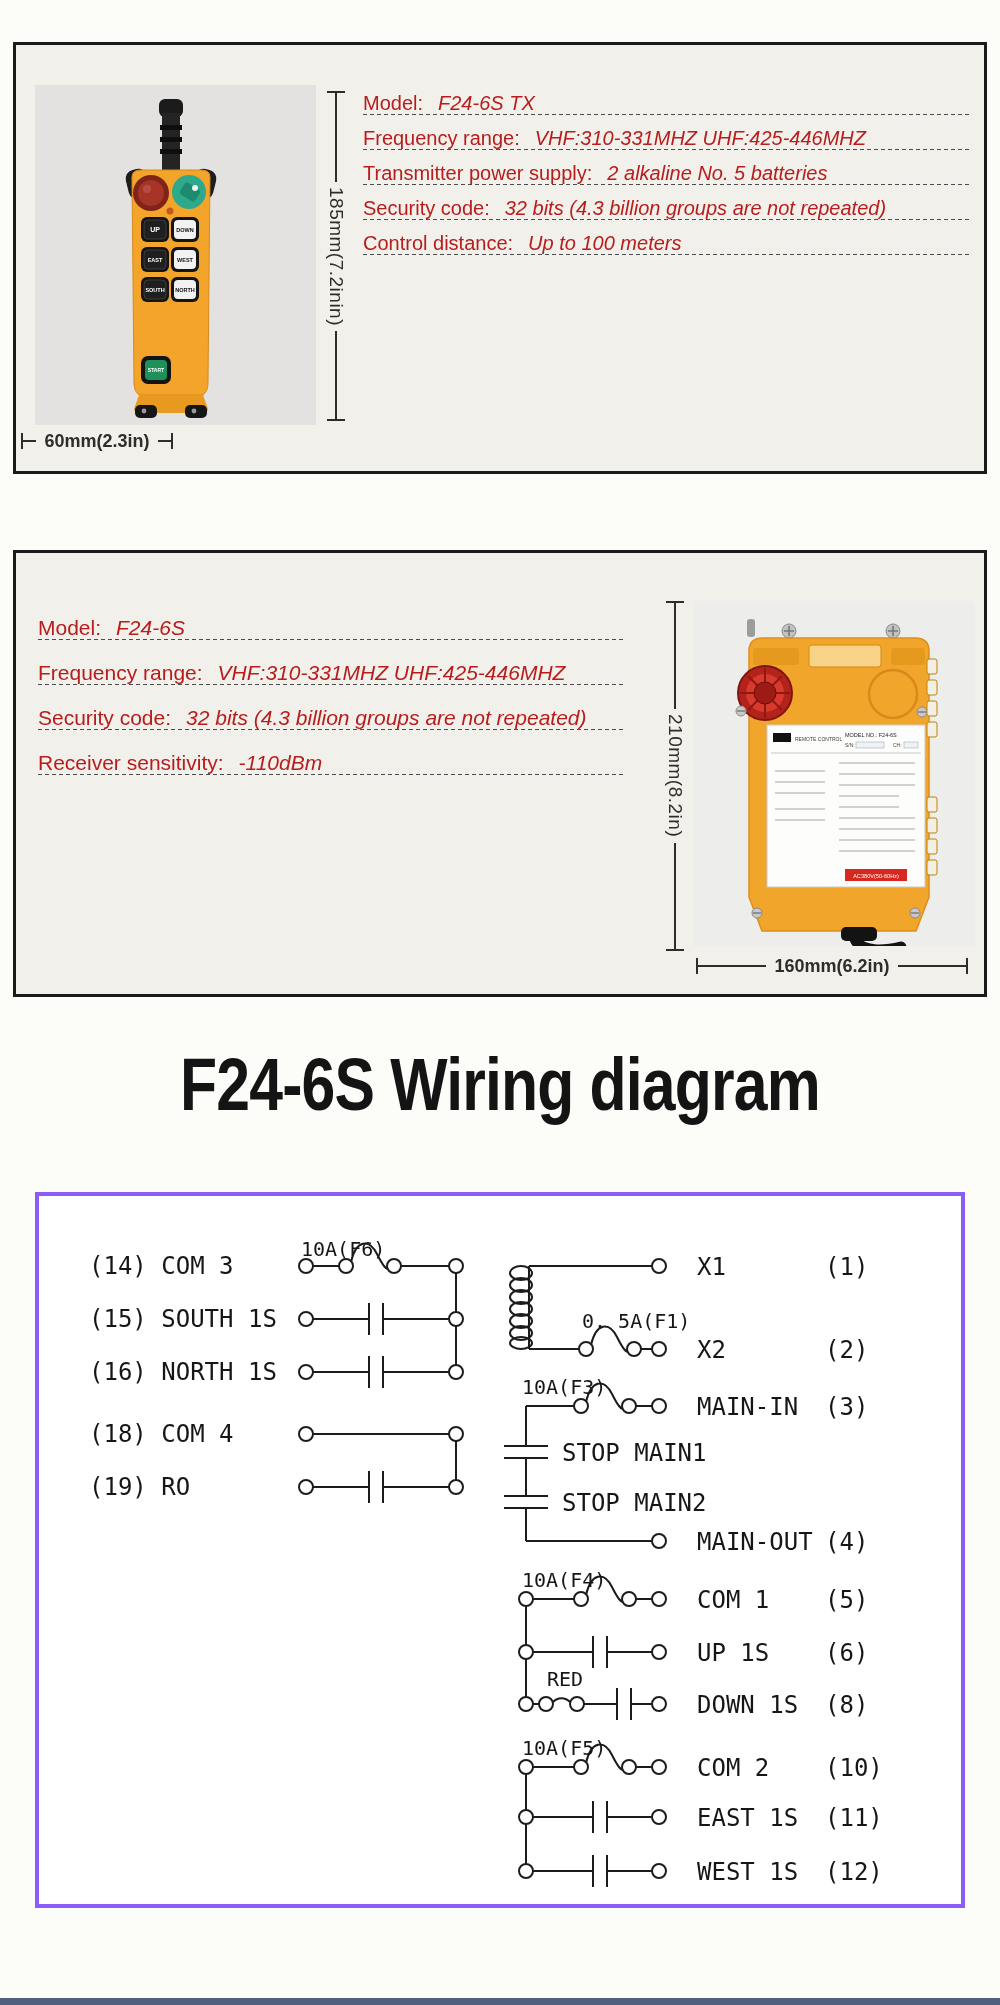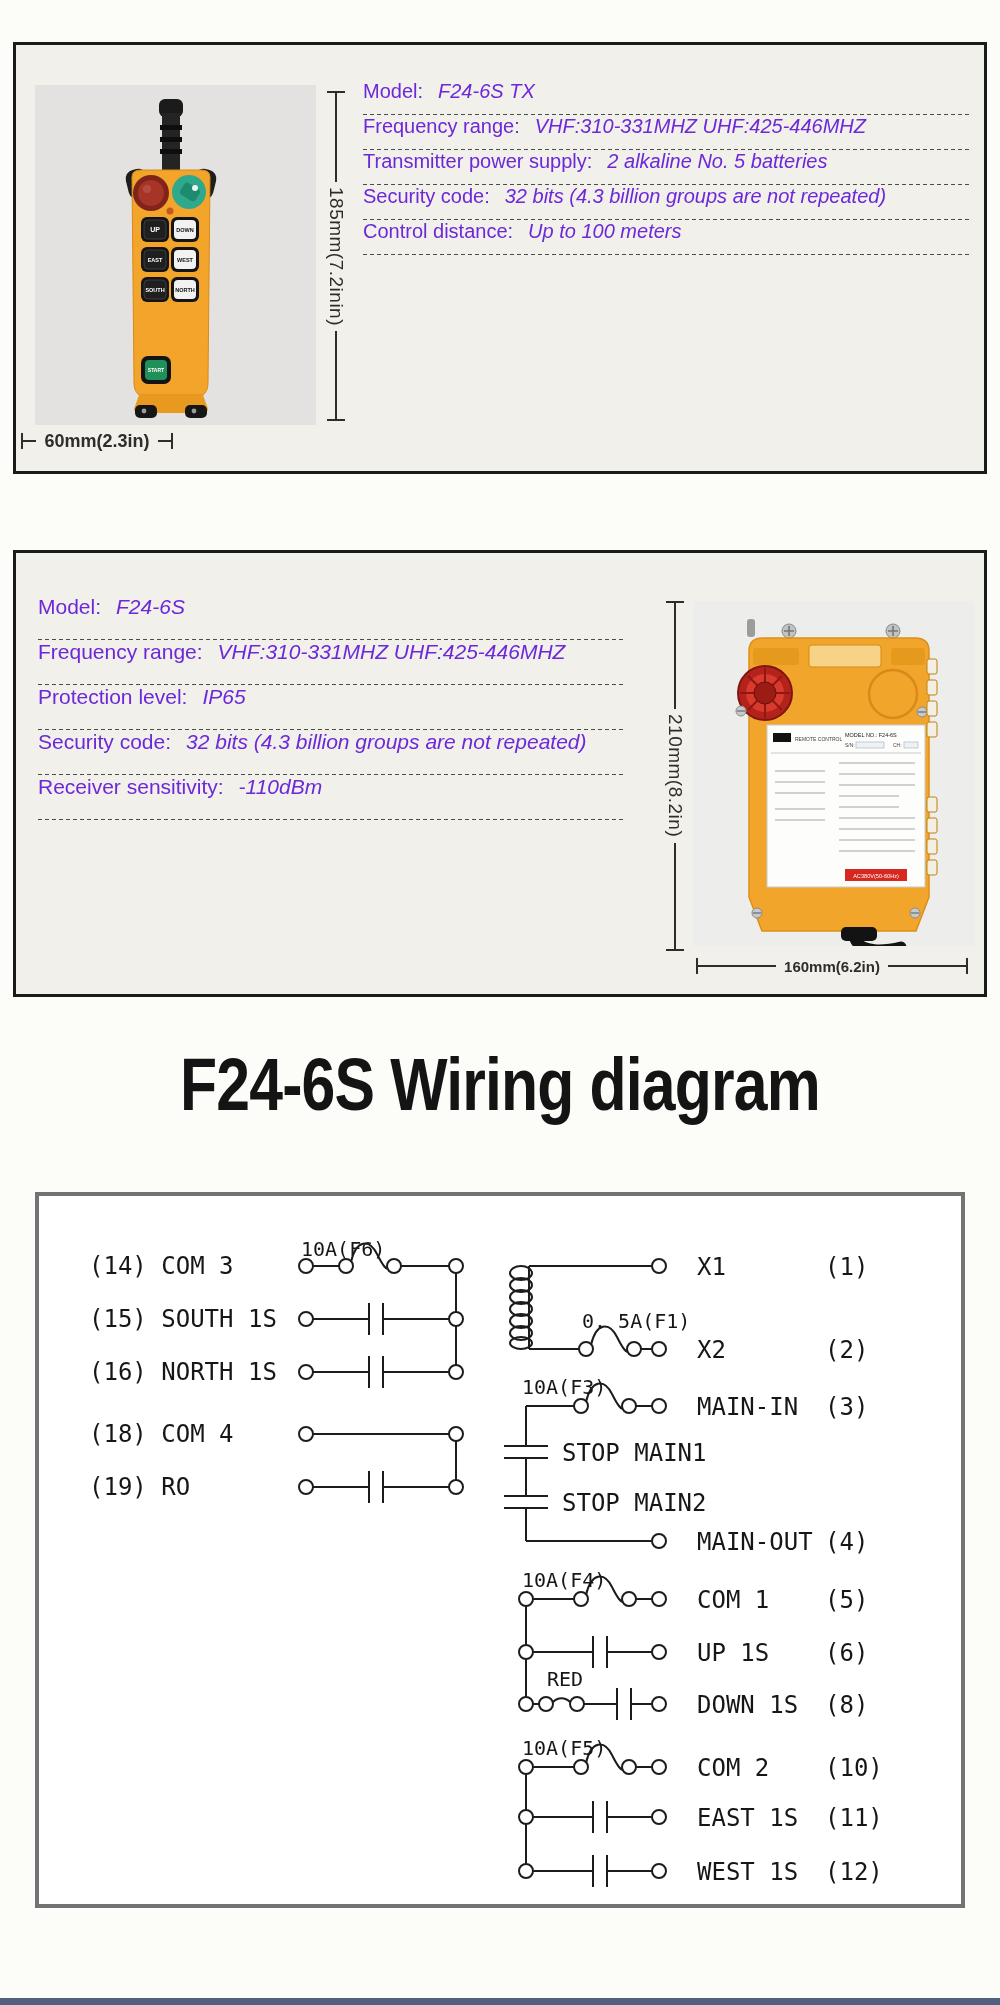--- a/index.html
+++ b/index.html
@@ -7,43 +7,43 @@
         font-family:"Liberation Sans","DejaVu Sans",sans-serif;overflow:hidden;}
   .panel{position:absolute;left:13px;width:968px;border:3px solid #1b1b1b;background:#f1f0ea;}
   #tx-panel{top:42px;height:426px;}
   #rx-panel{top:550px;height:441px;}
   .photo{position:absolute;}
   #tx-photo{left:19px;top:40px;width:281px;height:340px;background:#e3e2e1;}
   #rx-photo{left:677px;top:48px;width:282px;height:345px;background:#ededec;}
   .specs{position:absolute;}
   #tx-specs{left:347px;top:35px;width:607px;font-size:20px;}
   #rx-specs{left:22px;top:42px;width:585px;font-size:21px;}
-  .spec-row{position:relative;display:flex;align-items:flex-start;white-space:nowrap;color:#6d28d9;}
+  .spec-row{position:relative;display:flex;align-items:flex-end;white-space:nowrap;color:#b91c1c;}
   #tx-specs .spec-row{height:35px;}
   #rx-specs .spec-row{height:45px;}
   .spec-row::after{content:"";position:absolute;left:0;right:0;bottom:0;height:1px;
       background:repeating-linear-gradient(90deg,#4b4b4b 0 4px,transparent 4px 7px);}
   .spec-row .val{margin-left:15px;font-style:italic;}
   .vdim{position:absolute;display:flex;flex-direction:column;align-items:center;color:#2f2d2a;}
   .vdim .cap{width:18px;height:2px;background:#2f2d2a;flex:0 0 2px;}
   .vdim .seg{width:2px;flex:1;background:#2f2d2a;}
   .vdim .txt{writing-mode:vertical-rl;padding:5px 0;font-size:19px;letter-spacing:.5px;white-space:nowrap;}
   #tx-vdim{left:309px;top:46px;height:330px;width:22px;}
   #rx-vdim{left:648px;top:48px;height:350px;width:22px;}
   .hdim{position:absolute;display:flex;align-items:center;color:#2f2d2a;font-weight:bold;}
   .hdim .cap{width:2px;height:16px;background:#2f2d2a;flex:0 0 2px;}
   .hdim .seg{height:2px;flex:1;background:#2f2d2a;}
   .hdim .txt{padding:0 8px;white-space:nowrap;}
   #tx-hdim{left:5px;top:383px;width:152px;height:26px;font-size:18px;}
-  #rx-hdim{left:680px;top:400px;width:272px;height:26px;font-size:15px;}
+  #rx-hdim{left:680px;top:400px;width:272px;height:26px;font-size:18px;}
   .big-title{position:absolute;left:0;top:1042px;width:1000px;margin:0;text-align:center;
       font-size:74px;font-weight:bold;color:#141414;letter-spacing:-1px;
       transform:scaleX(.82);transform-origin:50% 50%;white-space:nowrap;}
   .wirebox{position:absolute;left:35px;top:1192px;width:922px;height:708px;
-      border:4px solid #737373;background:#ffffff;}
+      border:4px solid #8b5cf6;background:#ffffff;}
   .wirebox svg{display:block;}
   .wire{stroke:#1c1c1c;stroke-width:2;fill:none;}
   .node{fill:#ffffff;stroke:#1c1c1c;stroke-width:2;}
   .wtext{font-family:"DejaVu Sans Mono","Liberation Mono",monospace;fill:#161616;font-size:24px;}
   .ftext{font-family:"DejaVu Sans Mono","Liberation Mono",monospace;fill:#161616;font-size:20px;}
   .footer-strip{position:absolute;left:0;top:1998px;width:1000px;height:7px;background:#50607e;}
 </style>
 </head>
 <body>
 
@@ -169,24 +169,20 @@
   <section class="panel" id="rx-panel">
 
     <div class="specs" id="rx-specs">
       <div class="spec-row">
           <span class="lab">Model:</span>
           <span class="val">F24-6S</span>
         </div>
       <div class="spec-row">
           <span class="lab">Frequency range:</span>
           <span class="val">VHF:310-331MHZ UHF:425-446MHZ</span>
-        </div>
-      <div class="spec-row">
-          <span class="lab">Protection level:</span>
-          <span class="val">IP65</span>
         </div>
       <div class="spec-row">
           <span class="lab">Security code:</span>
           <span class="val">32 bits (4.3 billion groups are not repeated)</span>
         </div>
       <div class="spec-row">
           <span class="lab">Receiver sensitivity:</span>
           <span class="val">-110dBm</span>
         </div>
     </div>

